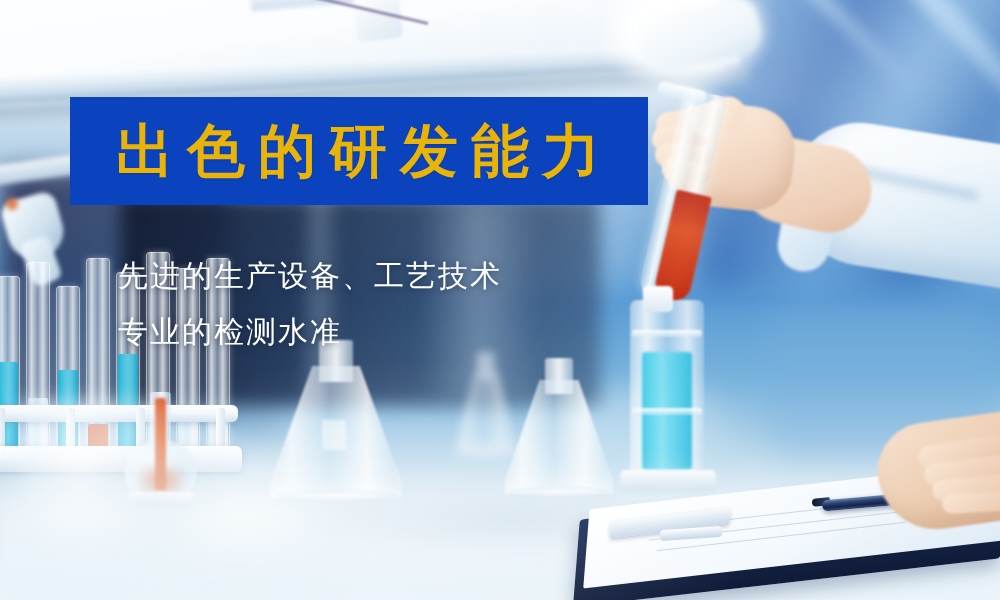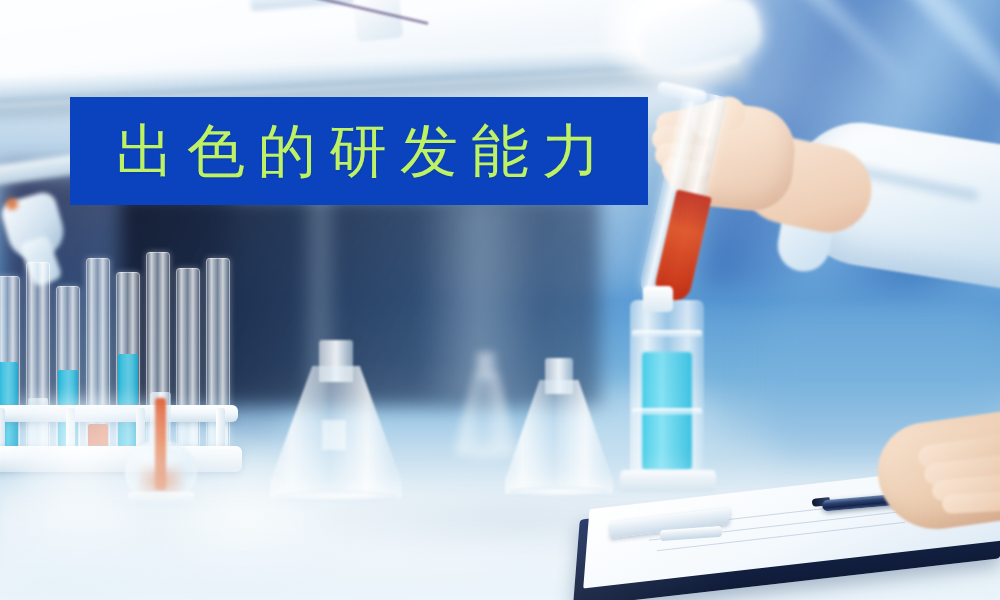--- a/index.html
+++ b/index.html
@@ -513,23 +513,23 @@
     position: absolute;
     left: 70px;
     top: 97px;
     width: 578px;
     height: 108px;
     background: #0a43bd;
     display: flex;
     align-items: center;
   }
   .headline {
-    color: #bef264;
+    color: #eab308;
     font-size: 58px;
-    font-weight: 400;
+    font-weight: 700;
     letter-spacing: 13px;
     line-height: 1;
     margin-left: 46px;
     white-space: nowrap;
     text-shadow: 0 1px 2px rgba(0,0,0,.12);
   }
   .subtitle-block {
     position: absolute;
     left: 118px;
     top: 248px;
@@ -687,14 +687,18 @@
     <div class="h2f h2f3"></div>
     <div class="h2f h2f4"></div>
 
     <div class="haze"></div>
   </div>
 
   <div class="headline-box">
     <div class="headline">出色的研发能力</div>
   </div>
 
+  <div class="subtitle-block">
+    <div class="subline">先进的生产设备、工艺技术</div>
+    <div class="subline">专业的检测水准</div>
+  </div>
 
 </div>
 
 </body></html>

